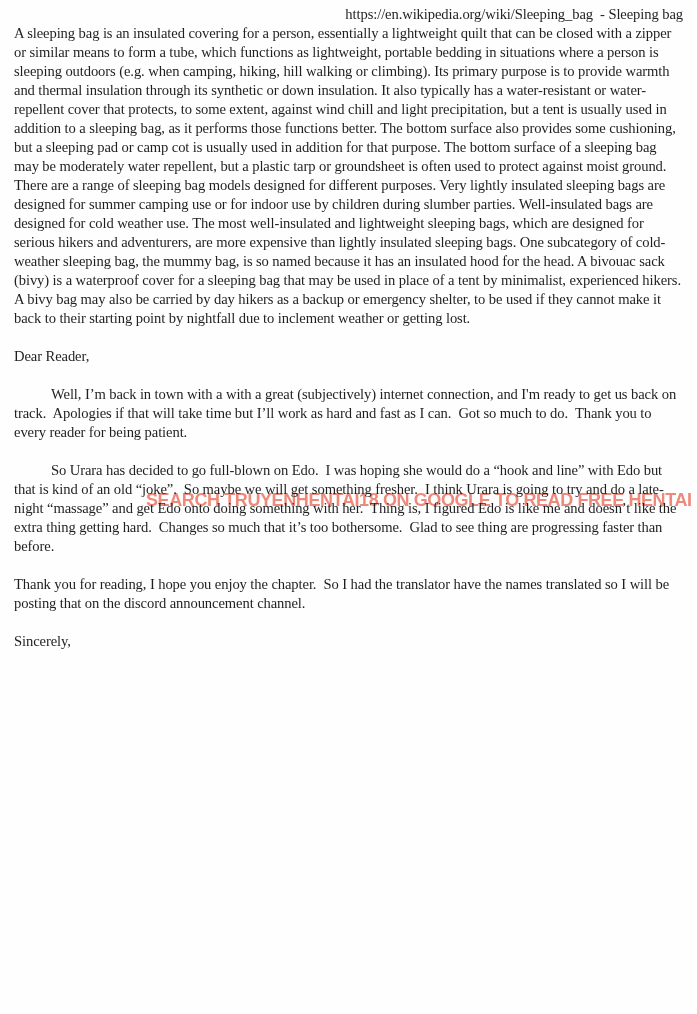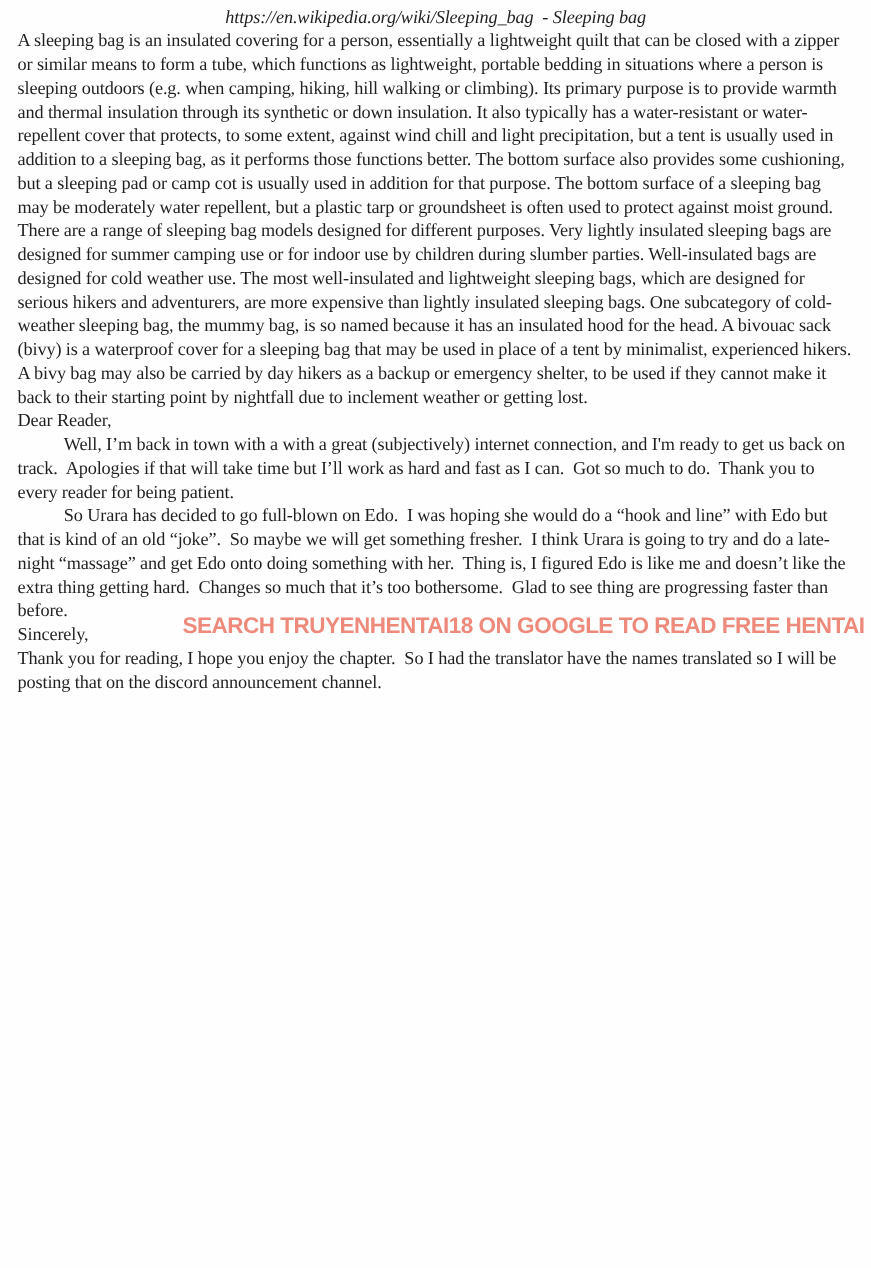--- a/index.html
+++ b/index.html
@@ -14,27 +14,26 @@
     line-height: 19px;
     color: #1f1f1f;
     letter-spacing: -0.1px;
   }
   .content {
     position: relative;
     z-index: 1;
     padding: 5px 14px 0 14px;
   }
   .header-line {
-    text-align: center;
+    text-align: right;
     white-space: pre-wrap;
-    font-style: italic;
   }
   p { margin: 0; white-space: pre-wrap; }
   p.wiki { }
-  p.letter { text-align: left; }
+  p.letter { margin-top: 19px; text-align: left; }
   p.indent { text-indent: 37px; }
   .watermark {
     position: absolute;
     left: 146px;
     top: 493px;
     z-index: 0;
     font-family: "Liberation Sans", "DejaVu Sans", sans-serif;
     font-weight: bold;
     font-size: 18px;
     line-height: 15px;
@@ -46,17 +45,17 @@
 <body>
 
 <div class="page">
   <div class="content">
     <div class="header-line">https://en.wikipedia.org/wiki/Sleeping_bag  - Sleeping bag</div>
     <p class="wiki">A sleeping bag is an insulated covering for a person, essentially a lightweight quilt that can be closed with a zipper or similar means to form a tube, which functions as lightweight, portable bedding in situations where a person is sleeping outdoors (e.g. when camping, hiking, hill walking or climbing). Its primary purpose is to provide warmth and thermal insulation through its synthetic or down insulation. It also typically has a water-resistant or water-repellent cover that protects, to some extent, against wind chill and light precipitation, but a tent is usually used in addition to a sleeping bag, as it performs those functions better. The bottom surface also provides some cushioning, but a sleeping pad or camp cot is usually used in addition for that purpose. The bottom surface of a sleeping bag may be moderately water repellent, but a plastic tarp or groundsheet is often used to protect against moist ground.</p>
     <p class="wiki">There are a range of sleeping bag models designed for different purposes. Very lightly insulated sleeping bags are designed for summer camping use or for indoor use by children during slumber parties. Well-insulated bags are designed for cold weather use. The most well-insulated and lightweight sleeping bags, which are designed for serious hikers and adventurers, are more expensive than lightly insulated sleeping bags. One subcategory of cold-weather sleeping bag, the mummy bag, is so named because it has an insulated hood for the head. A bivouac sack (bivy) is a waterproof cover for a sleeping bag that may be used in place of a tent by minimalist, experienced hikers. A bivy bag may also be carried by day hikers as a backup or emergency shelter, to be used if they cannot make it back to their starting point by nightfall due to inclement weather or getting lost.</p>
     <p class="letter">Dear Reader,</p>
     <p class="letter indent">Well, I’m back in town with a with a great (subjectively) internet connection, and I'm ready to get us back on track.  Apologies if that will take time but I’ll work as hard and fast as I can.  Got so much to do.  Thank you to every reader for being patient.</p>
     <p class="letter indent">So Urara has decided to go full-blown on Edo.  I was hoping she would do a “hook and line” with Edo but that is kind of an old “joke”.  So maybe we will get something fresher.  I think Urara is going to try and do a late-night “massage” and get Edo onto doing something with her.  Thing is, I figured Edo is like me and doesn’t like the extra thing getting hard.  Changes so much that it’s too bothersome.  Glad to see thing are progressing faster than before.</p>
+    <p class="letter">Thank you for reading, I hope you enjoy the chapter.  So I had the translator have the names translated so I will be posting that on the discord announcement channel.</p>
     <p class="letter">Sincerely,</p>
-    <p class="letter">Thank you for reading, I hope you enjoy the chapter.  So I had the translator have the names translated so I will be posting that on the discord announcement channel.</p>
   </div>
   <div class="watermark" style="color: rgb(238, 138, 123);">SEARCH TRUYENHENTAI18 ON GOOGLE TO READ FREE HENTAI</div>
 </div>
 
 </body></html>

